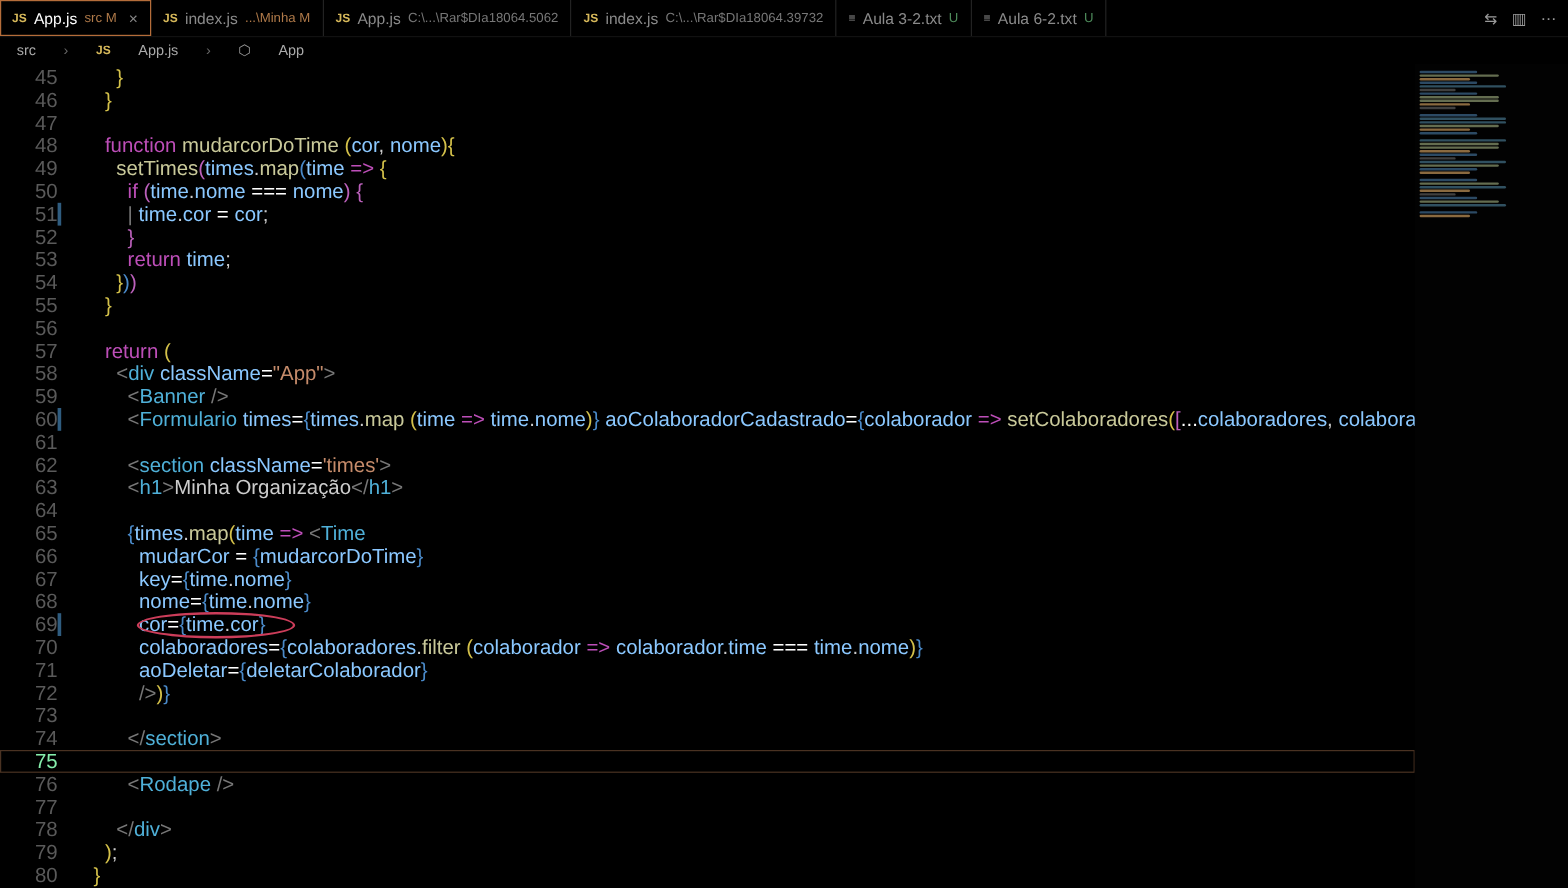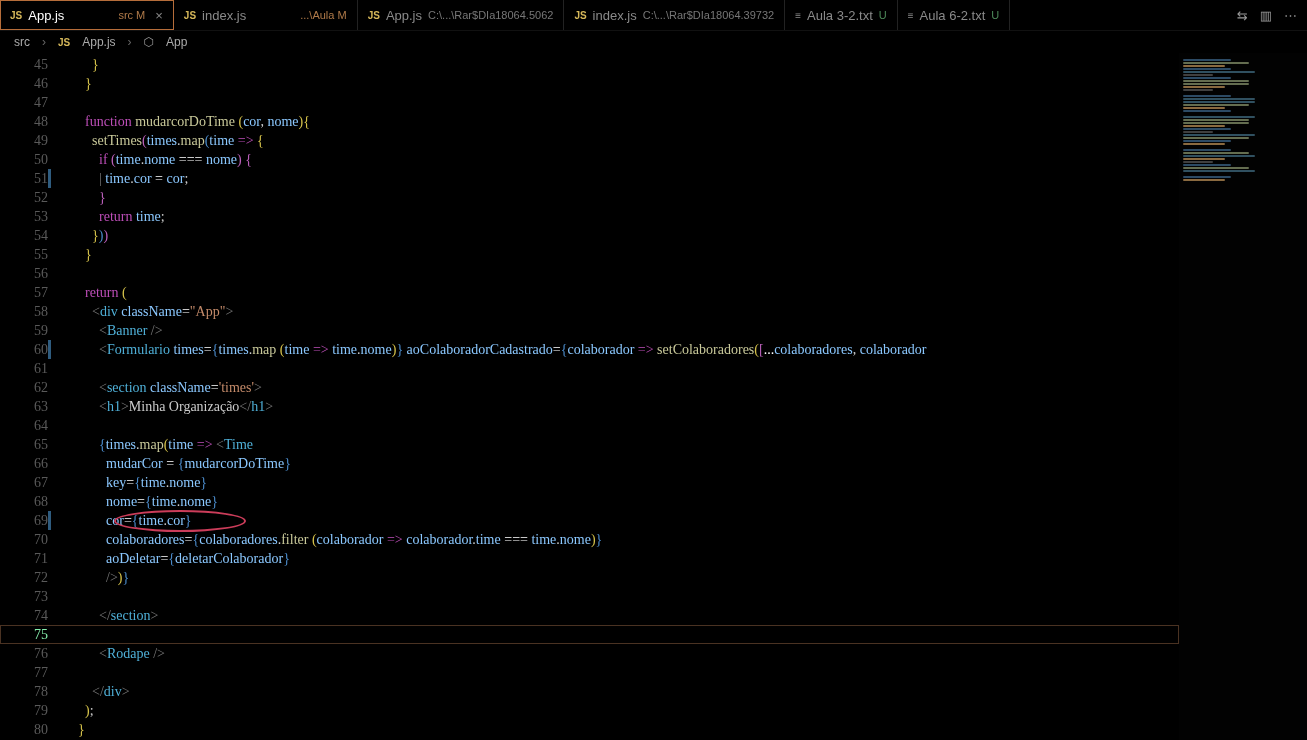--- a/index.html
+++ b/index.html
@@ -27,32 +27,32 @@
     --minimap2:#6b7f8f;
   }
   html,body{margin:0;padding:0;background:var(--bg);color:var(--text);font-family:"Segoe UI",Arial,sans-serif;font-size:13px;height:100%;width:1307px;overflow:hidden;}
   .tabbar{display:flex;align-items:center;height:30px;border-bottom:1px solid #111;}
   .tab{display:flex;align-items:center;gap:6px;padding:0 10px;height:100%;border-right:1px solid #222;color:var(--text-dim);white-space:nowrap;cursor:pointer;}
   .tab.active{color:#fff;outline:1px solid var(--tab-active-border);outline-offset:-1px;}
   .tab .icon{font-size:10px;font-weight:bold;}
   .tab .icon.js{color:var(--js-yellow);}
   .tab .icon.txt{color:#888;}
   .tab .descr{font-size:11px;color:#777;}
-  .tab .descr.mod{color:var(--modified);margin-left:48px;}
+  .tab .descr.mod{color:var(--modified);}
   .tab .descr.unt{color:var(--untracked);}
   .tab .close{color:#888;font-size:13px;margin-left:4px;}
   .tabbar-spacer{flex:1;}
   .tabbar-actions{display:flex;align-items:center;gap:12px;padding:0 10px;color:#999;}
   .tabbar-actions span{cursor:pointer;}
-  .breadcrumbs{display:flex;align-items:center;height:22px;padding:0 14px;font-size:12px;color:#aaa;gap:12px;}
+  .breadcrumbs{display:flex;align-items:center;height:22px;padding:0 14px;font-size:12px;color:#aaa;gap:23px;}
   .breadcrumbs .sep{color:#666;}
   .breadcrumbs .icon.js{color:var(--js-yellow);font-size:10px;font-weight:bold;}
   .breadcrumbs .cube{color:#999;}
   .editor-area{position:relative;display:flex;height:calc(740px - 30px - 22px);}
-  .code{flex:1;font-family:Liberation Serif, serif;font-size:14px;line-height:19px;padding-top:2px;white-space:pre;overflow:hidden;}
+  .code{flex:1;font-family:Liberation Sans, sans-serif;font-size:17px;line-height:19px;padding-top:2px;white-space:pre;overflow:hidden;}
   .line{display:flex;height:19px;position:relative;}
   .gutter{width:48px;text-align:right;color:var(--gutter);padding-right:12px;flex-shrink:0;user-select:none;}
   .fold-col{width:18px;flex-shrink:0;}
   .content{flex:1;}
   .line.cursor{outline:1px solid #4a3222;outline-offset:-1px;}
   .line.cursor .gutter{color:#86efac;}
   .mod-marker{position:absolute;left:48px;width:3px;height:19px;background:#2f5c7f;}
   .kw{color:var(--keyword);}
   .fn{color:var(--function);}
   .ent{color:var(--entity);}
@@ -79,21 +79,21 @@
 <div class="tabbar" id="tabbar">
     <div class="tab active">
       <span class="icon js">JS</span>
       <span>App.js</span>
       <span class="descr mod">src M</span>
       <span class="close">×</span>
     </div>
     <div class="tab">
       <span class="icon js">JS</span>
       <span>index.js</span>
-      <span class="descr mod">...\Aula M</span>
+      <span class="descr mod">...\Minha M</span>
     </div>
     <div class="tab">
       <span class="icon js">JS</span>
       <span>App.js</span>
       <span class="descr ">C:\...\Rar$DIa18064.5062</span>
     </div>
     <div class="tab">
       <span class="icon js">JS</span>
       <span>index.js</span>
       <span class="descr ">C:\...\Rar$DIa18064.39732</span>

